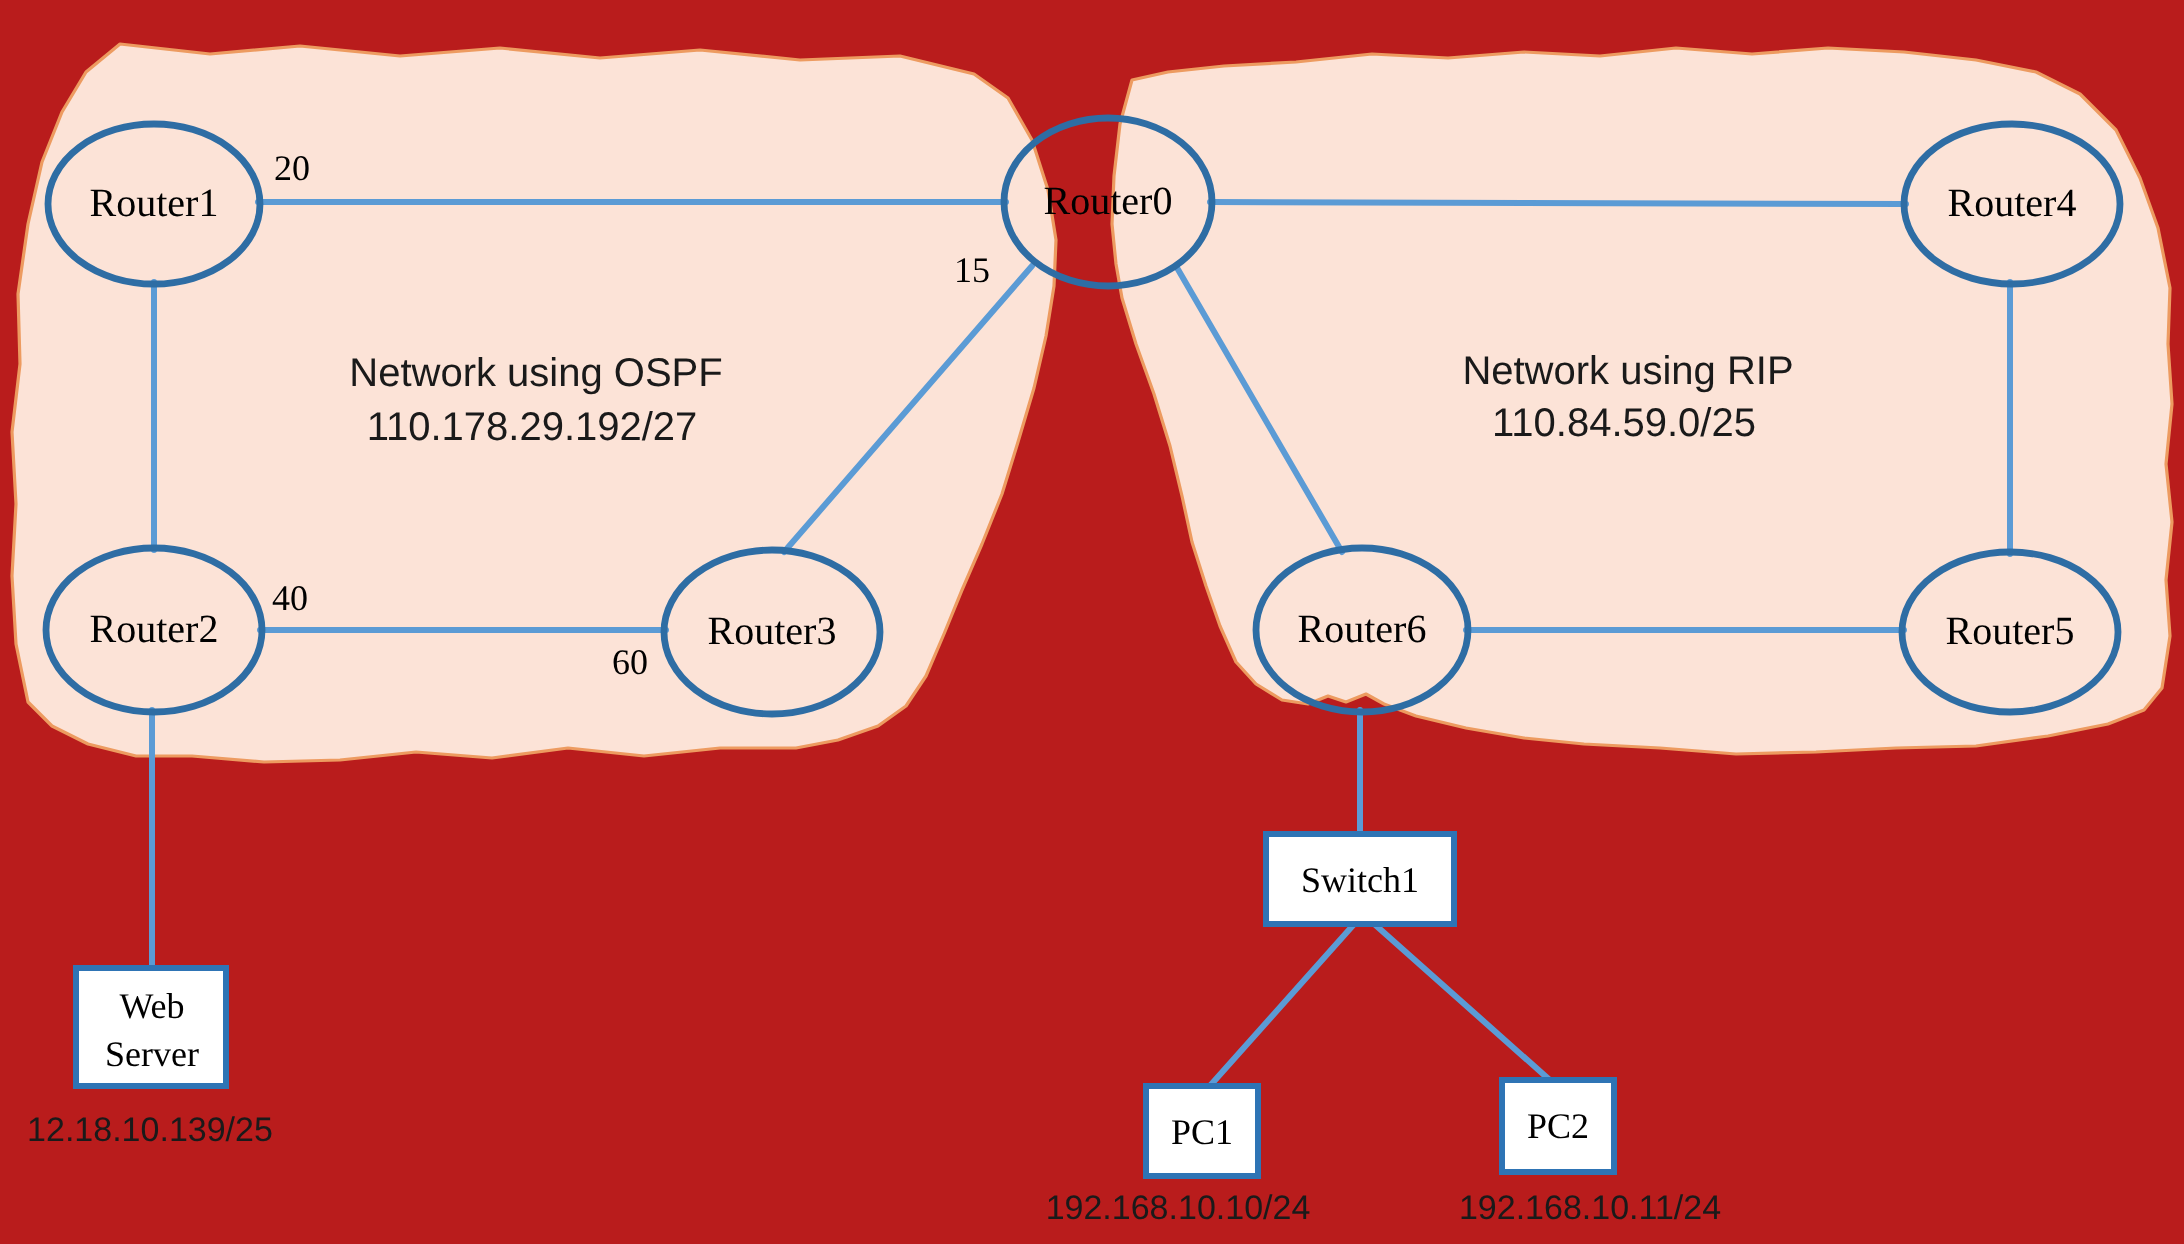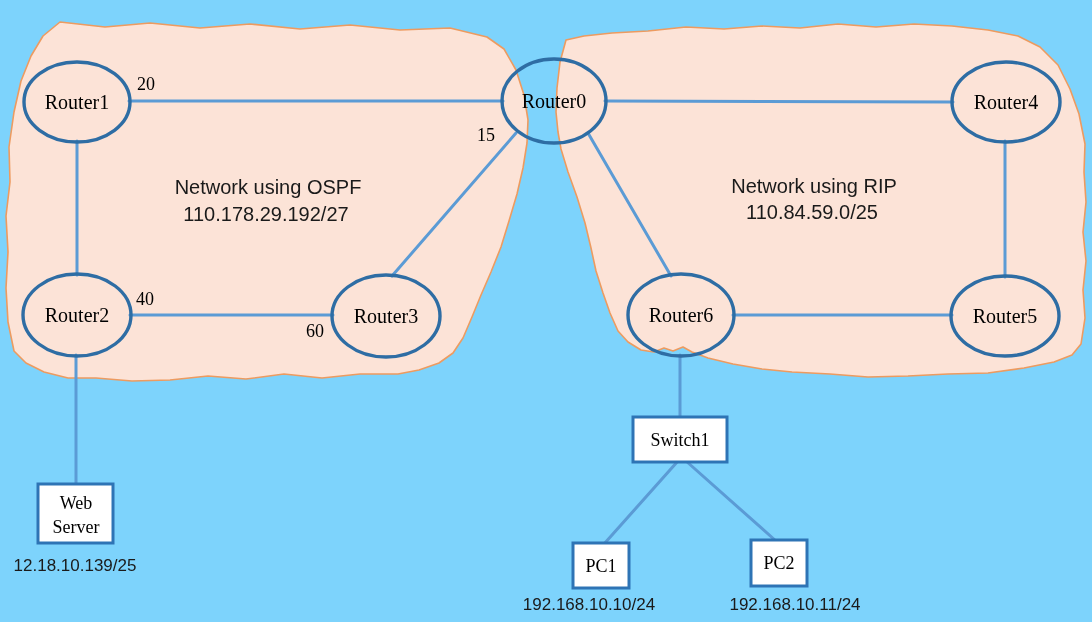--- a/index.html
+++ b/index.html
@@ -1,16 +1,16 @@
 <!DOCTYPE html>
 <html><head>
 <meta charset="utf-8">
 <style>
   html,body{margin:0;padding:0;background:#ffffff;}
-  .stage{position:relative;width:1092px;height:622px;background:#7dd3fc;overflow:hidden;
+  .stage{position:relative;width:1092px;height:622px;background:#b91c1c;overflow:hidden;
          font-family:"Liberation Sans",sans-serif;}
   svg{display:block;}
   .region{fill:#fce3d7;stroke:#ed9b60;stroke-width:1.6;stroke-linejoin:round;}
   .link{stroke:#5b9bd5;stroke-width:3;fill:none;stroke-linecap:round;}
   .node{fill:none;stroke:#2e6da4;stroke-width:3.4;}
   .box{fill:#ffffff;stroke:#2e74b5;stroke-width:3;}
   .nodelabel{font-family:"Liberation Serif",serif;font-size:20px;fill:#000000;
              text-anchor:middle;dominant-baseline:central;}
   .costlabel{font-family:"Liberation Serif",serif;font-size:18px;fill:#000000;
              text-anchor:middle;dominant-baseline:central;}

